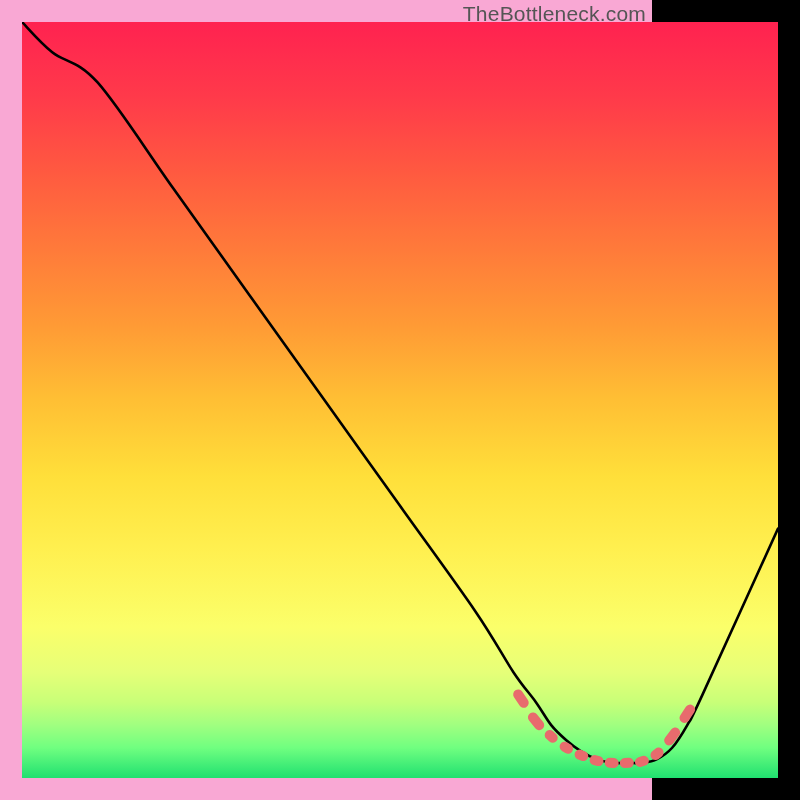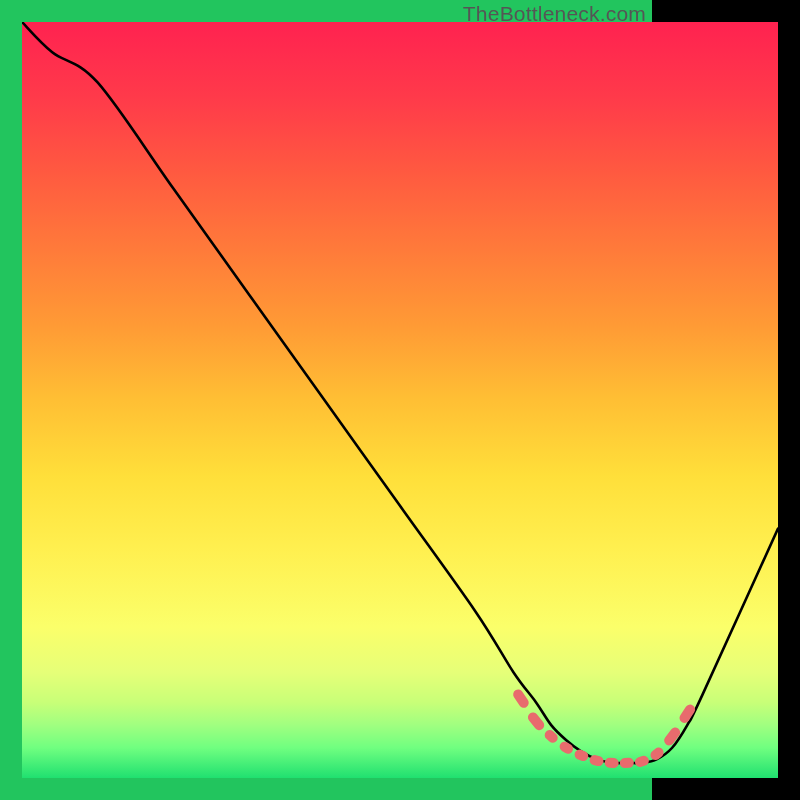--- a/index.html
+++ b/index.html
@@ -1,21 +1,21 @@
 <!DOCTYPE html>
 <html><head>
 <meta charset="utf-8">
 <style>
 * { margin: 0; padding: 0; box-sizing: border-box; }
 html, body { width: 800px; height: 800px; overflow: hidden; background: #000; }
 .chart-container {
   position: relative;
   width: 652px;
   height: 800px;
-  background: #22c55e;
+  background: #f9a8d4;
 }
 .plot-area {
   position: absolute;
   left: 22px;
   top: 22px;
   width: 756px;
   height: 756px;
   background: linear-gradient(to bottom,
     #ff2250 0%,
     #ff3a4a 10%,

